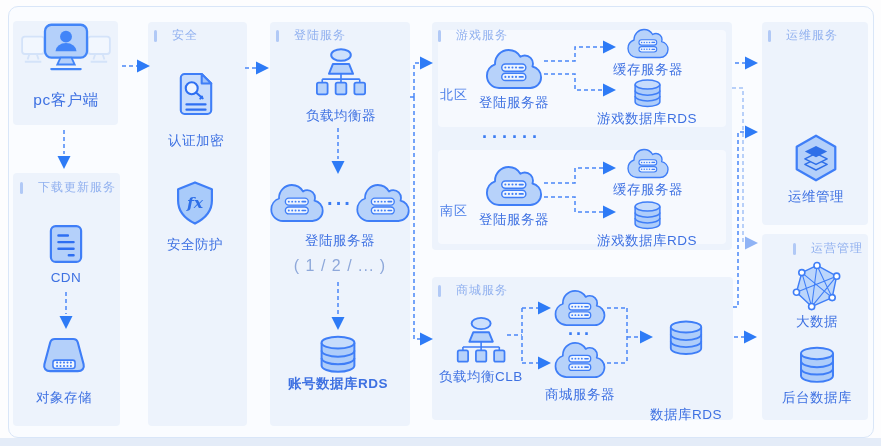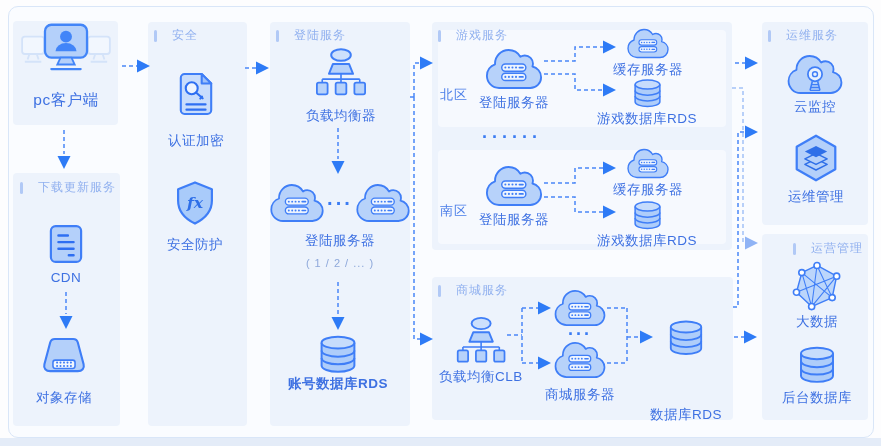--- a/index.html
+++ b/index.html
@@ -8,21 +8,21 @@
   .bottom-strip{position:absolute;left:0;top:438px;width:881px;height:8px;background:#e4ecf8;}
   .card{position:absolute;left:8px;top:6px;width:864px;height:430px;background:#fafcff;
         border:1px solid #d9e6f8;border-radius:10px;}
   .panel{position:absolute;background:#edf3fc;border-radius:4px;}
   .subcard{position:absolute;background:#f6f9fe;border-radius:4px;}
   .sec-title{position:absolute;display:flex;align-items:center;gap:15px;font-size:12px;
              color:#90b0ef;letter-spacing:1px;}
   .sec-title .bar{width:3px;height:12px;background:#b1c9f6;border-radius:2px;}
   .node{position:absolute;display:flex;flex-direction:column;align-items:center;transform:translateX(-50%);}
   .lbl{font-size:13.5px;color:#3e71e2;letter-spacing:.5px;white-space:nowrap;}
-  .sub{font-size:11px;color:#8ea8da;letter-spacing:1px;white-space:nowrap;}
+  .sub{font-size:16px;color:#8ea8da;letter-spacing:1px;white-space:nowrap;}
   .zone{position:absolute;font-size:13px;color:#4a7de8;letter-spacing:1px;margin-top:16px;}
   .dots-h{color:#3b7cf3;font-weight:bold;font-size:20px;letter-spacing:2px;line-height:36px;}
   .dots-mid{color:#3b7cf3;font-weight:bold;font-size:18px;letter-spacing:2px;line-height:12px;height:12px;margin:1px 0;}
   .dots-sep{position:absolute;transform:translateX(-50%);color:#3b7cf3;font-weight:bold;
             font-size:18px;letter-spacing:4px;line-height:14px;}
   .cloud-row{display:flex;align-items:center;gap:3px;}
   svg{display:block;}
   .overlay{position:absolute;left:0;top:0;pointer-events:none;}
 </style>
 </head>
@@ -302,26 +302,20 @@
       </svg>
     <div class="lbl" style="margin-top:7px;">商城服务器</div>
   </div>
   <div class="node" style="left:686px;top:319px;">
     <svg width="42" height="38">
         <use href="#ic-db"></use>
       </svg>
     <div class="lbl" style="margin-top:20px;position:absolute;top:67px;">数据库RDS</div>
   </div>
 
-  <div class="node" style="left:815px;top:54px;">
-    <svg width="56" height="41">
-        <use href="#ic-cloud-monitor"></use>
-      </svg>
-    <div class="lbl" style="margin-top:3px;">云监控</div>
-  </div>
   <div class="node" style="left:816px;top:133px;">
     <svg width="48" height="50" viewBox="0 0 56 58">
       <path d="M28,3 L50.5,15.8 V42.2 L28,55 L5.5,42.2 V15.8 z" fill="#b4d0fa" stroke="#3f7ef7" stroke-width="2.6" stroke-linejoin="round"></path>
       <path d="M28,30 l13,6.5 L28,43 L15,36.5 z" fill="none" stroke="#2e6fe8" stroke-width="1.7" stroke-linejoin="round"></path>
       <path d="M28,23.5 l13,6.5 L28,36.5 L15,30 z" fill="#b4d0fa" stroke="#2e6fe8" stroke-width="1.7" stroke-linejoin="round"></path>
       <path d="M28,15 l13,6.5 L28,28 L15,21.5 z" fill="#2e6fe8"></path>
     </svg>
     <div class="lbl" style="margin-top:5px;">运维管理</div>
   </div>
 

